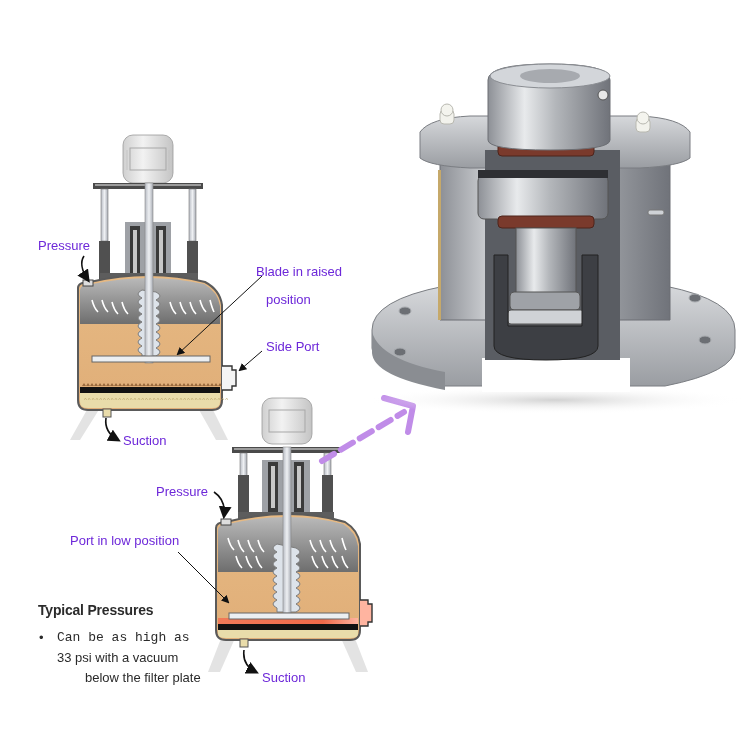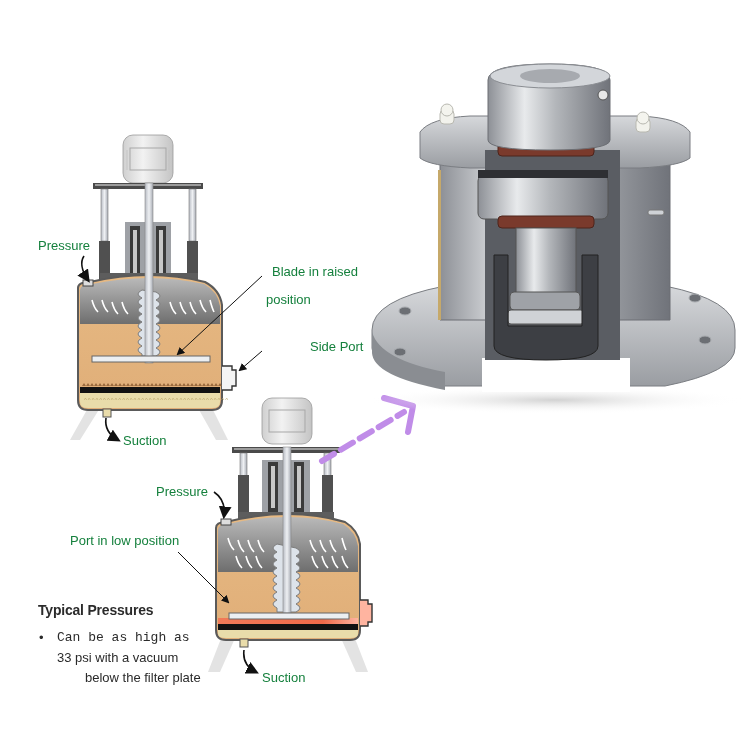--- a/index.html
+++ b/index.html
@@ -1,19 +1,19 @@
 <!DOCTYPE html>
 <html><head>
 <meta charset="utf-8">
 <style>
   html, body { margin: 0; padding: 0; background: #ffffff; }
   body { width: 750px; height: 750px; position: relative; overflow: hidden;
          font-family: "Liberation Sans", sans-serif; color: #222; }
   .abs { position: absolute; }
-  .label { font-size: 13px; color: #15803d; line-height: 19px; white-space: nowrap; }
+  .label { font-size: 13px; color: #6d28d9; line-height: 19px; white-space: nowrap; }
   .heading { font-family: "Liberation Sans", sans-serif; font-weight: bold; font-size: 15.5px;
              color: #2b2b2b; letter-spacing: -0.2px; transform: scaleX(0.9); transform-origin: left; }
   .bullet-text { font-size: 13px; color: #2a2a2a; line-height: 20px; }
   svg { position: absolute; left: 0; top: 0; }
 </style>
 </head>
 <body>
 
 <svg width="750" height="750" viewBox="0 0 750 750">
   <defs>
@@ -246,23 +246,23 @@
 
     <path d="M494,255 L508,255 L508,326 L582,326 L582,255 L598,255 L598,346 Q598,360 546,360 Q494,360 494,346 Z" fill="#3d3f44" stroke="#222"></path>
 
     <rect x="648" y="210" width="16" height="5" rx="2" fill="#cfd2d6" stroke="#777"></rect>
 
     <rect x="438" y="170" width="3" height="150" fill="#c6a96a"></rect>
   </g>
 </svg>
 
 <div class="abs label" style="left:38px; top:236px;">Pressure</div>
-<div class="abs label" style="left:272px; top:262px;">Blade in raised</div>
+<div class="abs label" style="left:256px; top:262px;">Blade in raised</div>
 <div class="abs label" style="left:266px; top:290px;">position</div>
-<div class="abs label" style="left:266px; top:337px;margin-left:44px;">Side Port</div>
+<div class="abs label" style="left:266px; top:337px;">Side Port</div>
 <div class="abs label" style="left:123px; top:431px;">Suction</div>
 
 <div class="abs label" style="left:156px; top:482px;">Pressure</div>
 <div class="abs label" style="left:70px; top:531px;">Port in low position</div>
 <div class="abs label" style="left:262px; top:668px;">Suction</div>
 
 <div class="abs heading" style="left:38px; top:601px;">Typical Pressures</div>
 <div class="abs bullet-text" style="left:39px; top:628px;">•</div>
 <div class="abs bullet-text" style="left:57px; top:628px;font-family:Liberation Mono, monospace;">Can be as high as</div>
 <div class="abs bullet-text" style="left:57px; top:648px;">33 psi with a vacuum</div>

